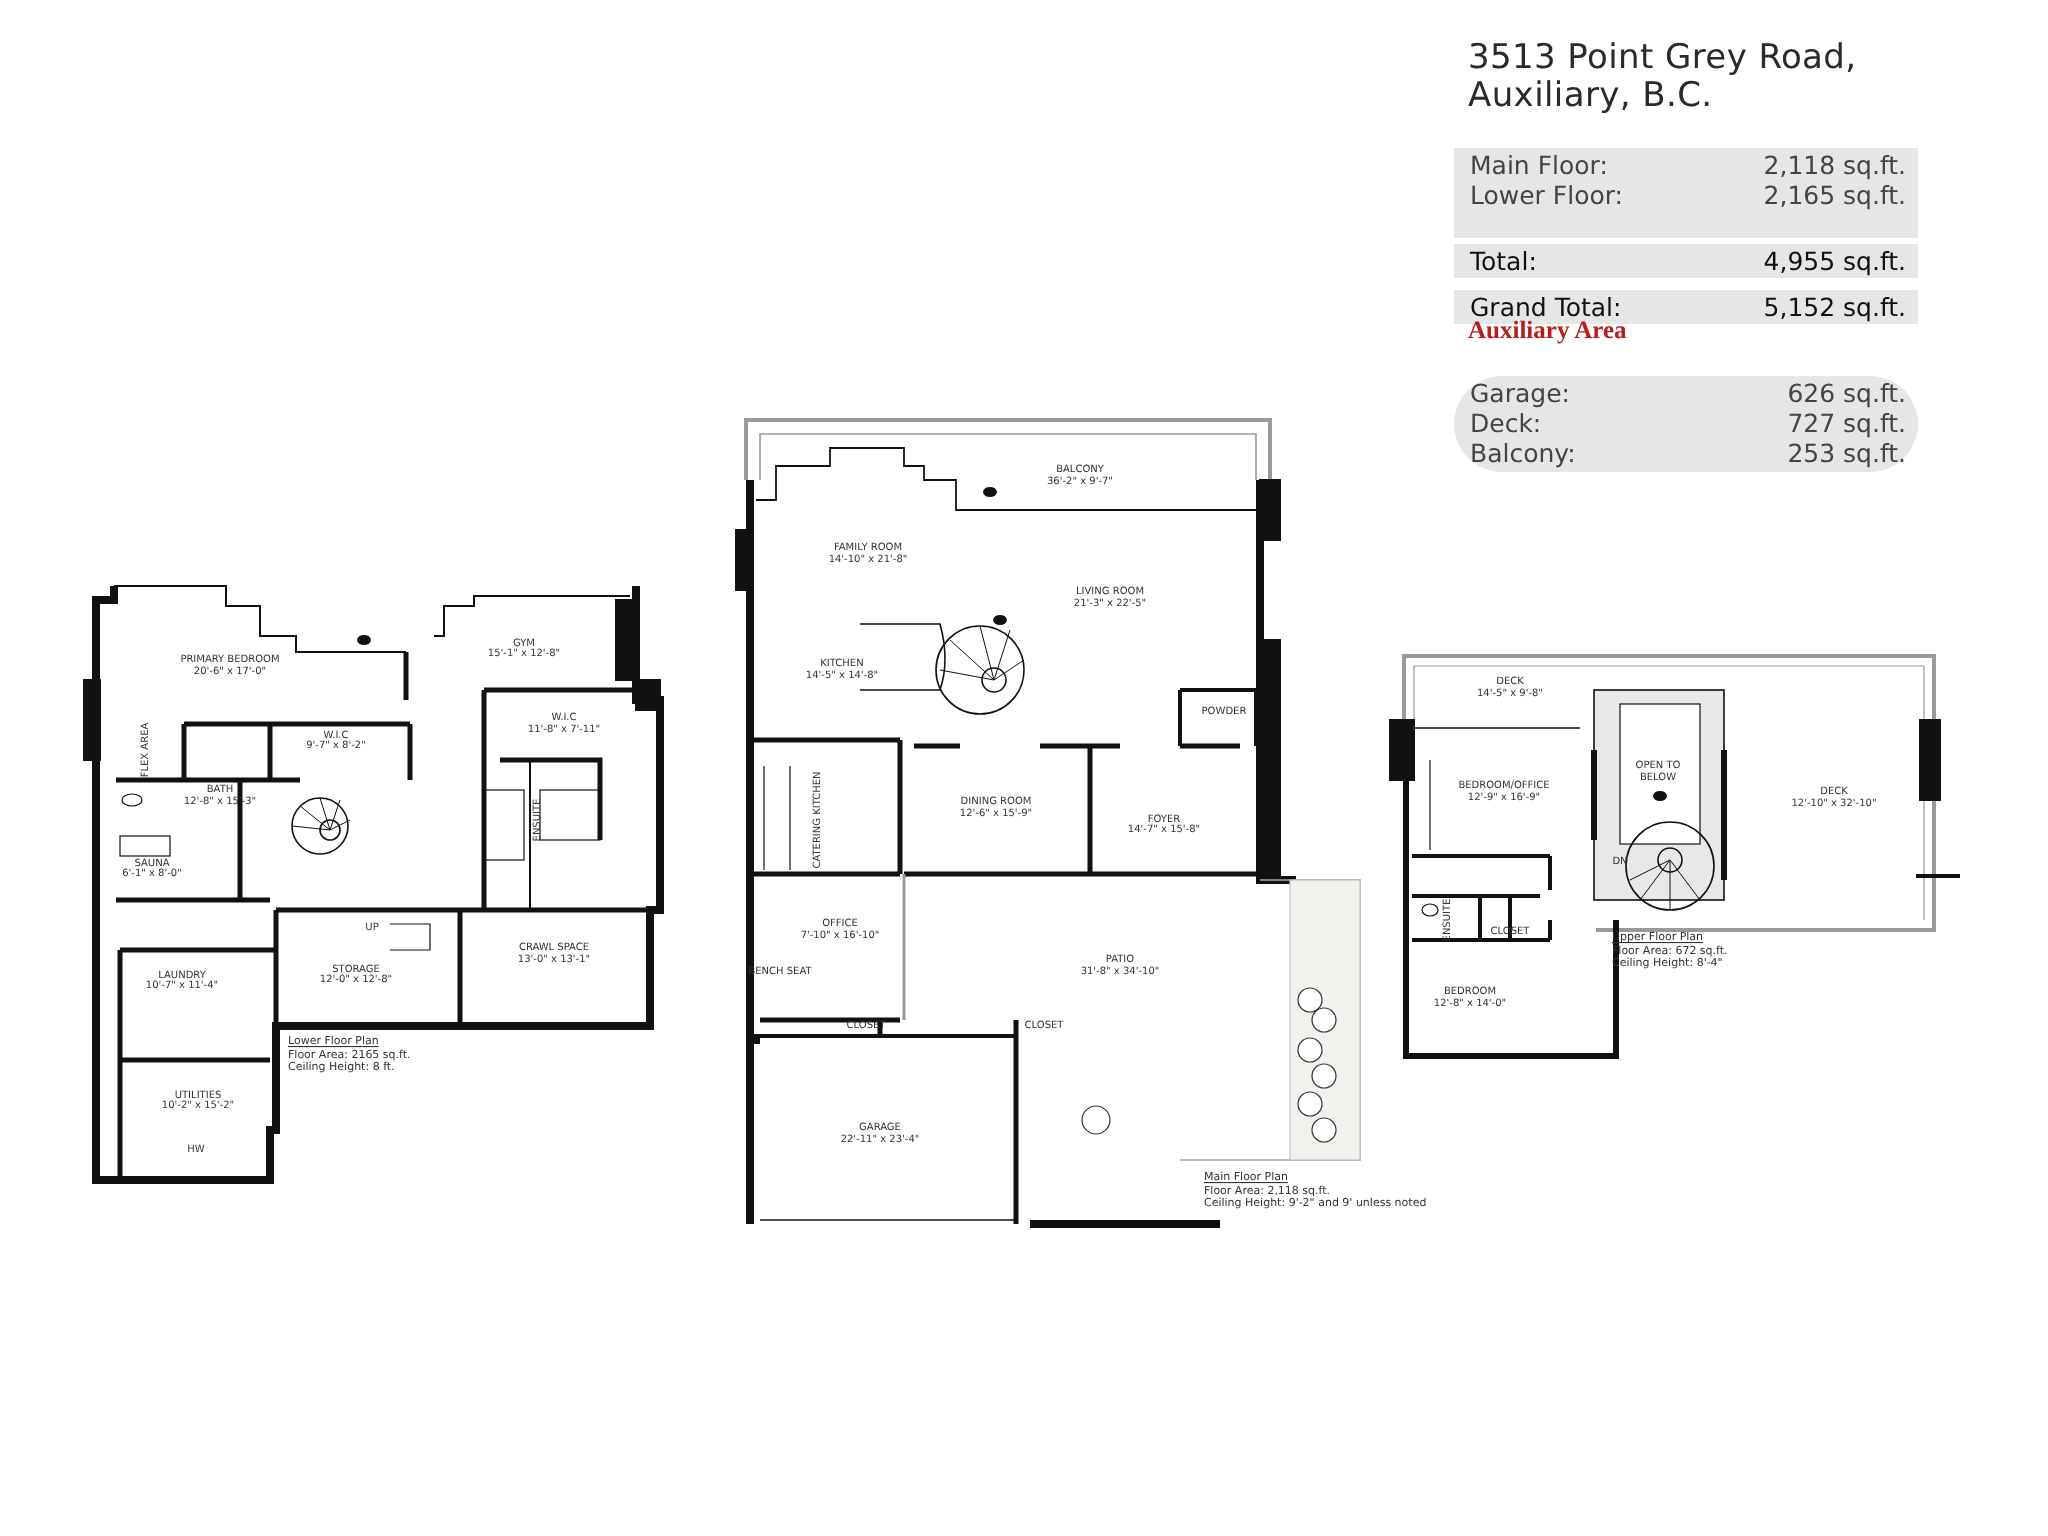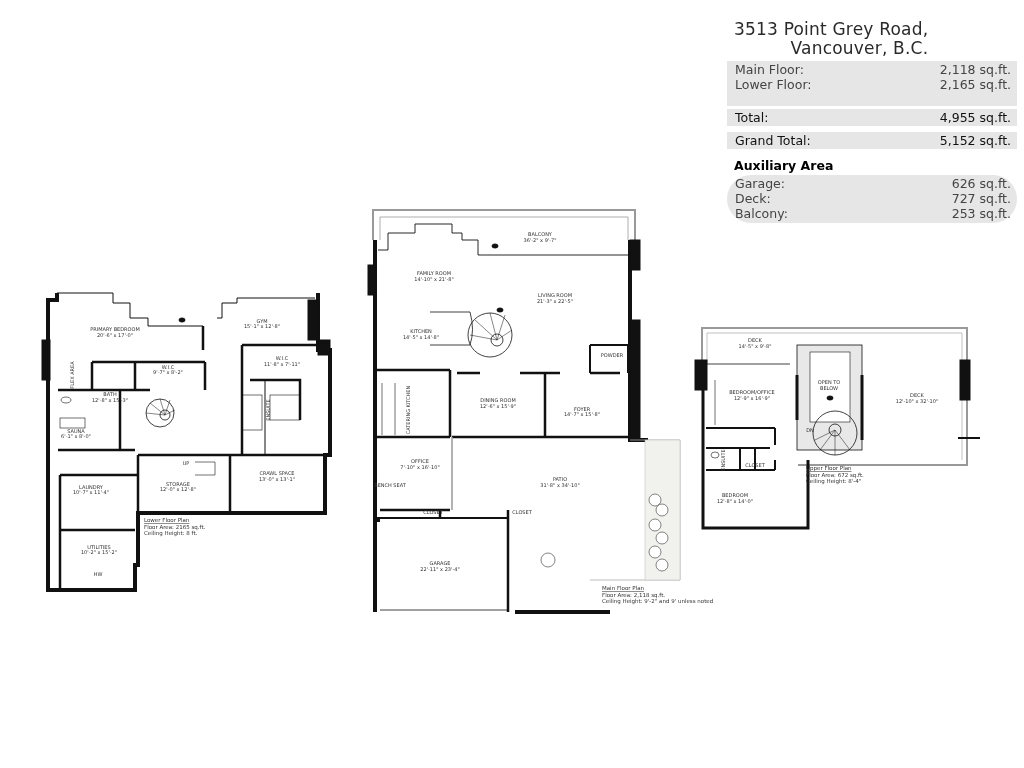--- a/index.html
+++ b/index.html
@@ -1,33 +1,33 @@
 <!DOCTYPE html>
 <html><head>
 <meta charset="utf-8">
 <style>
   html,body{margin:0;padding:0;background:#fff;}
   body{width:1024px;height:768px;position:relative;overflow:hidden;font-family:"DejaVu Sans",sans-serif;color:#222;}
   .abs{position:absolute;}
-  .title{left:734px;top:20px;font-size:17px;line-height:19px;color:#2a2a2a;letter-spacing:0.2px;text-align:right;}
-  .tbl{left:727px;width:290px;background:#e6e6e6;font-size:12.5px;color:#444;}
+  .title{left:734px;top:20px;font-size:17px;line-height:19px;color:#2a2a2a;letter-spacing:0.2px;}
+  .tbl{left:727px;width:232px;background:#e6e6e6;font-size:12.5px;color:#444;margin-top:13px;}
   .row{display:flex;justify-content:space-between;padding:0 6px 0 8px;line-height:15px;}
   .bold{font-weight:normal;color:#111;}
   .sep{background:#fff;height:3px;}
-  .aux-h{left:734px;top:158px;font-size:12.5px;font-weight:bold;color:#000000;}
+  .aux-h{left:734px;top:158px;font-size:12.5px;font-weight:bold;color:#b91c1c;font-family:Liberation Serif, serif;}
   svg{position:absolute;left:0;top:0;}
   .lbl{font-family:"DejaVu Sans",sans-serif;font-size:5px;fill:#333;text-anchor:middle;}
   .cap{font-family:"DejaVu Sans",sans-serif;font-size:5.5px;fill:#333;}
 </style>
 </head>
 <body>
 
 <div class="abs title">
   <div>3513 Point Grey Road,</div>
-  <div>Vancouver, B.C.</div>
+  <div>Auxiliary, B.C.</div>
 </div>
 
 <div class="abs tbl" style="top:61px;">
   <div class="row" style="padding-top:1px">
       <span>Main Floor:</span>
       <span>2,118 sq.ft.</span>
     </div>
   <div class="row" style="padding-bottom:14px">
       <span>Lower Floor:</span>
       <span>2,165 sq.ft.</span>

